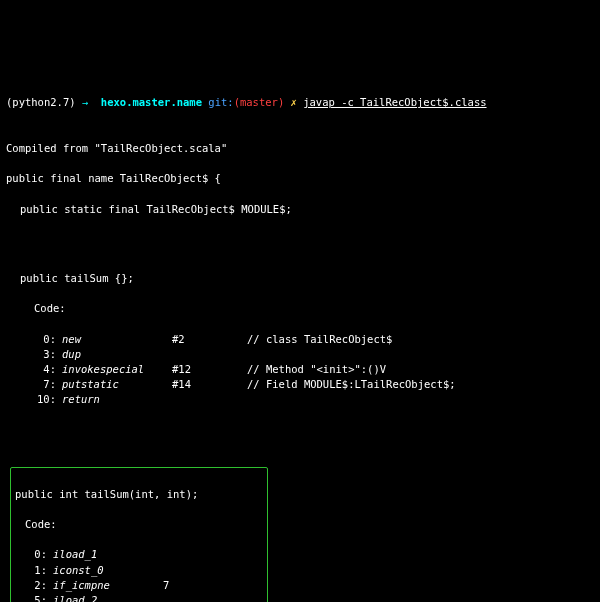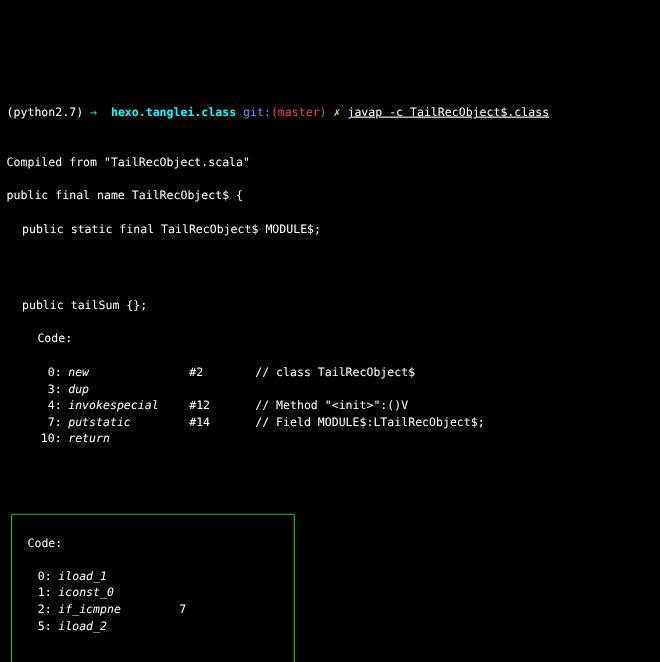--- a/index.html
+++ b/index.html
@@ -18,54 +18,55 @@
     .prompt-env { color: #fff; }
     .prompt-arrow { color: #0ff; }
     .prompt-path { color: #0ff; font-weight: bold; }
     .prompt-git { color: #4aa3ff; margin-top: 20px; }
     .prompt-branch { color: #ff4040; }
     .prompt-x { color: #ffd24a; font-weight: bold; }
     .cmd { color: #fff; text-decoration: underline; }
     .line { display: block; }
     .indent1 { padding-left: 14px; }
     .indent2 { padding-left: 28px; }
-    .comment { color: #fff; }
+    .comment { color: #fff; margin-left: 15px; }
     .c-off { display: inline-block; width: 42px; text-align: right; padding-right: 6px; }
     .c-op  { display: inline-block; width: 110px; font-style: italic; }
     .c-arg { display: inline-block; width: 60px; }
     .c-cmt { display: inline-block; }
     .box-green {
       border: 1px solid #2fbf2f;
       border-radius: 2px;
       margin: 6px 0 4px 4px;
       padding: 3px 4px 3px 0;
       width: 258px;
     }
     .sp { display: block; height: 8px; }
   </style>
 </head>
 <body>
 
 
 
 <div>
 
-<span class="line"><span class="prompt-env">(python2.7)</span> <span class="prompt-arrow">→</span>  <span class="prompt-path">hexo.tanglei.class</span> <span class="prompt-git">git:</span><span class="prompt-branch">(master)</span> <span class="prompt-x">✗</span> <span class="cmd">javap -c TailRecObject$.class</span></span>
+<span class="line"><span class="prompt-env">(python2.7)</span> <span class="prompt-arrow">→</span>  <span class="prompt-path">hexo.master.name</span> <span class="prompt-git">git:</span><span class="prompt-branch">(master)</span> <span class="prompt-x">✗</span> <span class="cmd">javap -c TailRecObject$.class</span></span>
 
 <span class="line">Compiled from "TailRecObject.scala"</span>
 <span class="line">public final name TailRecObject$ {</span>
 <span class="line indent1">public static final TailRecObject$ MODULE$;</span>
 <span class="sp"></span>
 
 <span class="line indent1">public tailSum {};</span>
 <span class="line indent2">Code:</span>
 <div id="static-block"><span class="line" style="padding-left: 14px;"><span class="c-off">0:</span><span class="c-op">new</span><span class="c-arg">#2</span><span class="c-cmt comment">// class TailRecObject$</span></span><span class="line" style="padding-left: 14px;"><span class="c-off">3:</span><span class="c-op">dup</span><span class="c-arg"></span></span><span class="line" style="padding-left: 14px;"><span class="c-off">4:</span><span class="c-op">invokespecial</span><span class="c-arg">#12</span><span class="c-cmt comment">// Method "&lt;init&gt;":()V</span></span><span class="line" style="padding-left: 14px;"><span class="c-off">7:</span><span class="c-op">putstatic</span><span class="c-arg">#14</span><span class="c-cmt comment">// Field MODULE$:LTailRecObject$;</span></span><span class="line" style="padding-left: 14px;"><span class="c-off">10:</span><span class="c-op">return</span><span class="c-arg"></span></span></div>
 <span class="sp"></span>
 
 <div class="box-green">
+<span class="line" style="padding-left:4px;">public int tailSum(int, int);</span>
 <span class="line" style="padding-left:14px;">Code:</span>
 <div id="tailsum-block"><span class="line"><span class="c-off">0:</span><span class="c-op">iload_1</span><span class="c-arg"></span></span><span class="line"><span class="c-off">1:</span><span class="c-op">iconst_0</span><span class="c-arg"></span></span><span class="line"><span class="c-off">2:</span><span class="c-op">if_icmpne</span><span class="c-arg">7</span></span><span class="line"><span class="c-off">5:</span><span class="c-op">iload_2</span><span class="c-arg"></span></span></div>
 
 
 </div>
 
 
 
 
 

